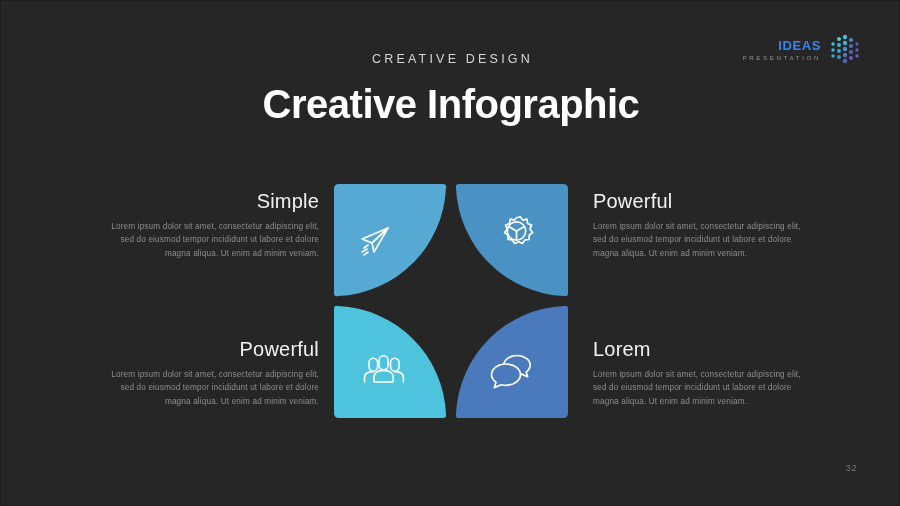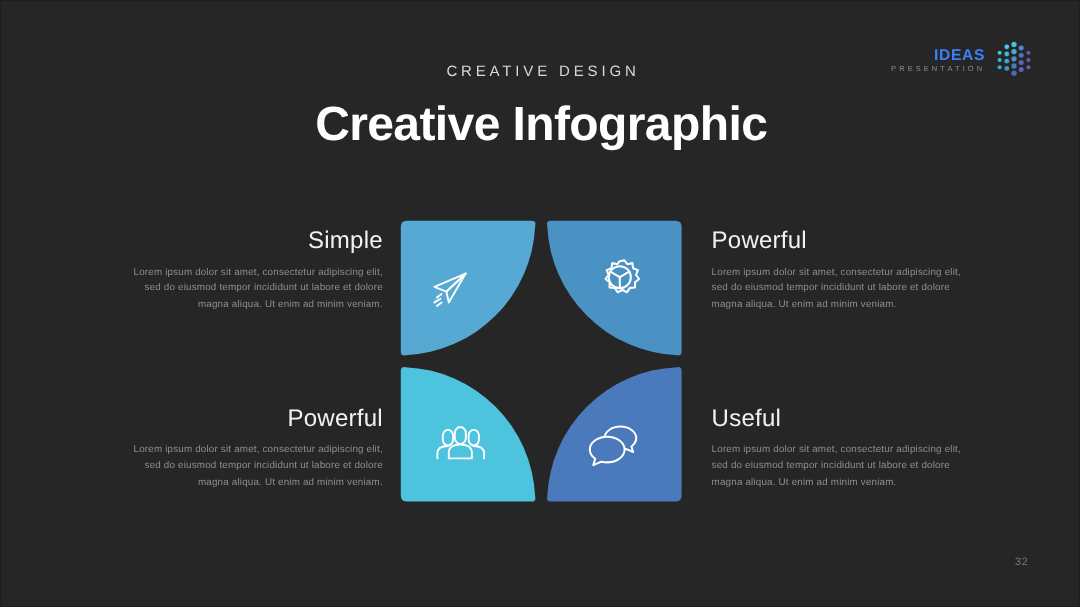--- a/index.html
+++ b/index.html
@@ -240,19 +240,19 @@
     <div class="block-heading">Powerful</div>
     <div class="block-body">Lorem ipsum dolor sit amet, consectetur adipiscing elit, sed do eiusmod tempor incididunt ut labore et dolore magna aliqua. Ut enim ad minim veniam.</div>
   </div>
 
   <div class="block right-aligned" id="block-flexible">
     <div class="block-heading">Powerful</div>
     <div class="block-body">Lorem ipsum dolor sit amet, consectetur adipiscing elit, sed do eiusmod tempor incididunt ut labore et dolore magna aliqua. Ut enim ad minim veniam.</div>
   </div>
 
   <div class="block left-aligned" id="block-useful">
-    <div class="block-heading">Useful</div>
+    <div class="block-heading">Lorem</div>
     <div class="block-body">Lorem ipsum dolor sit amet, consectetur adipiscing elit, sed do eiusmod tempor incididunt ut labore et dolore magna aliqua. Ut enim ad minim veniam.</div>
   </div>
 
   <div class="page-number">32</div>
 
 </div>
 
 </body></html>

